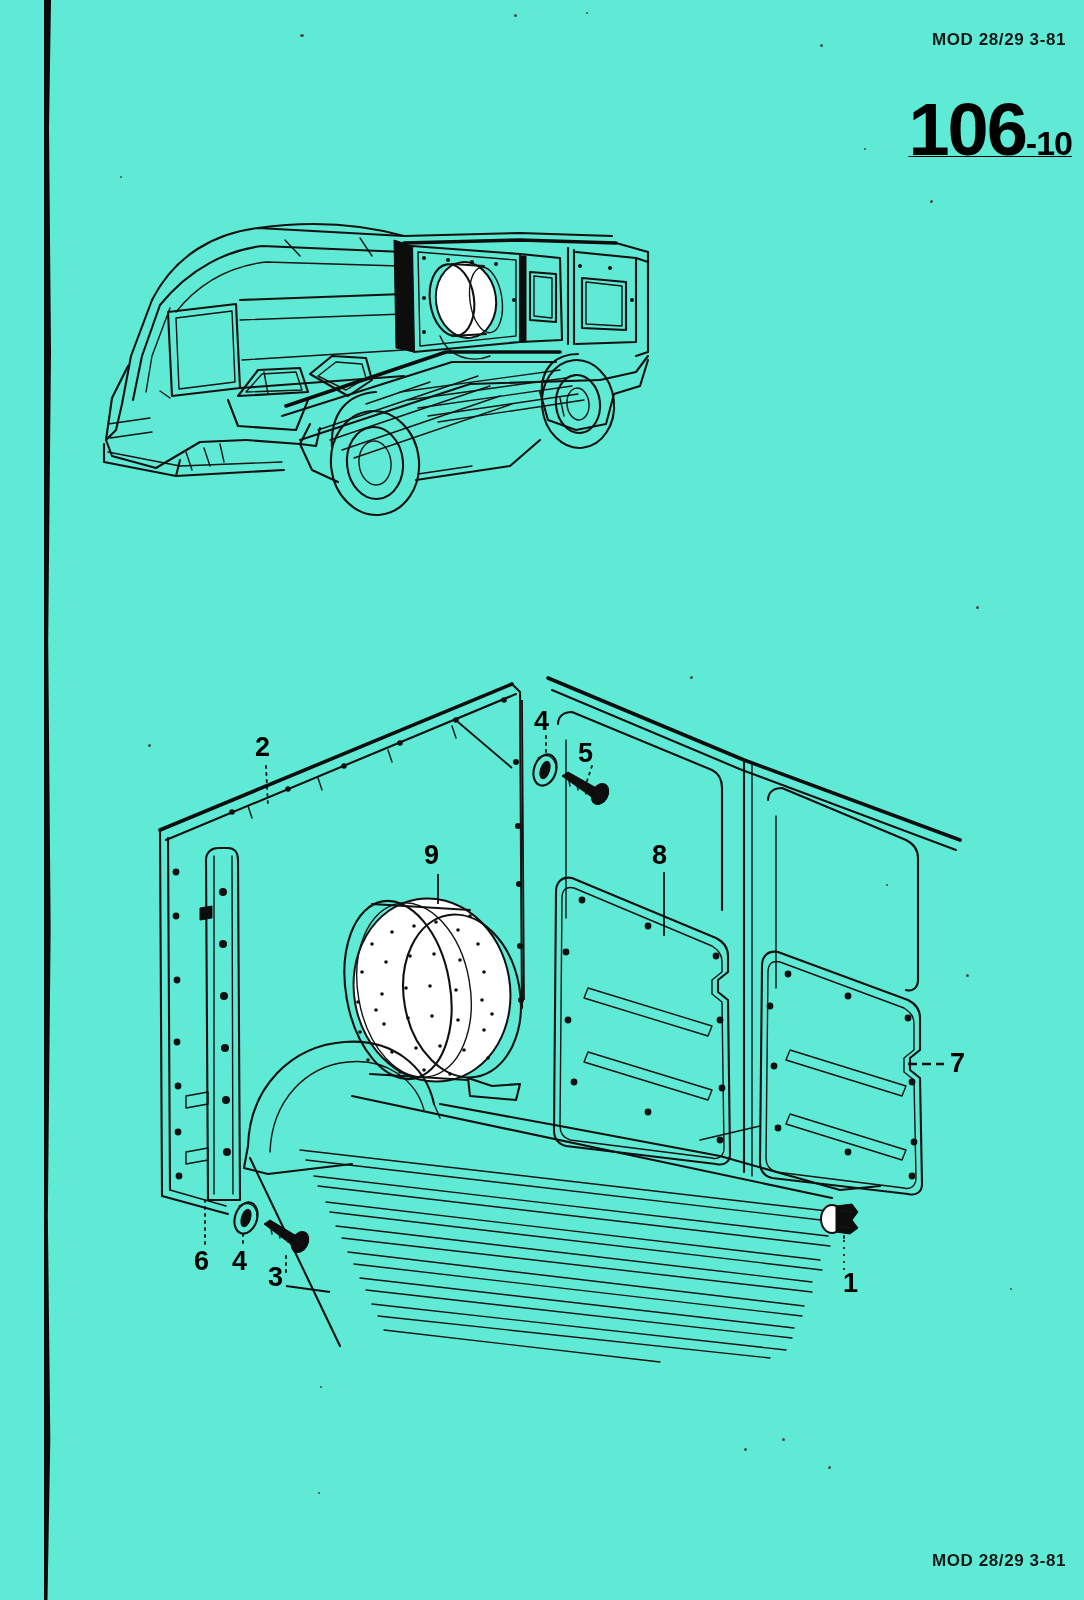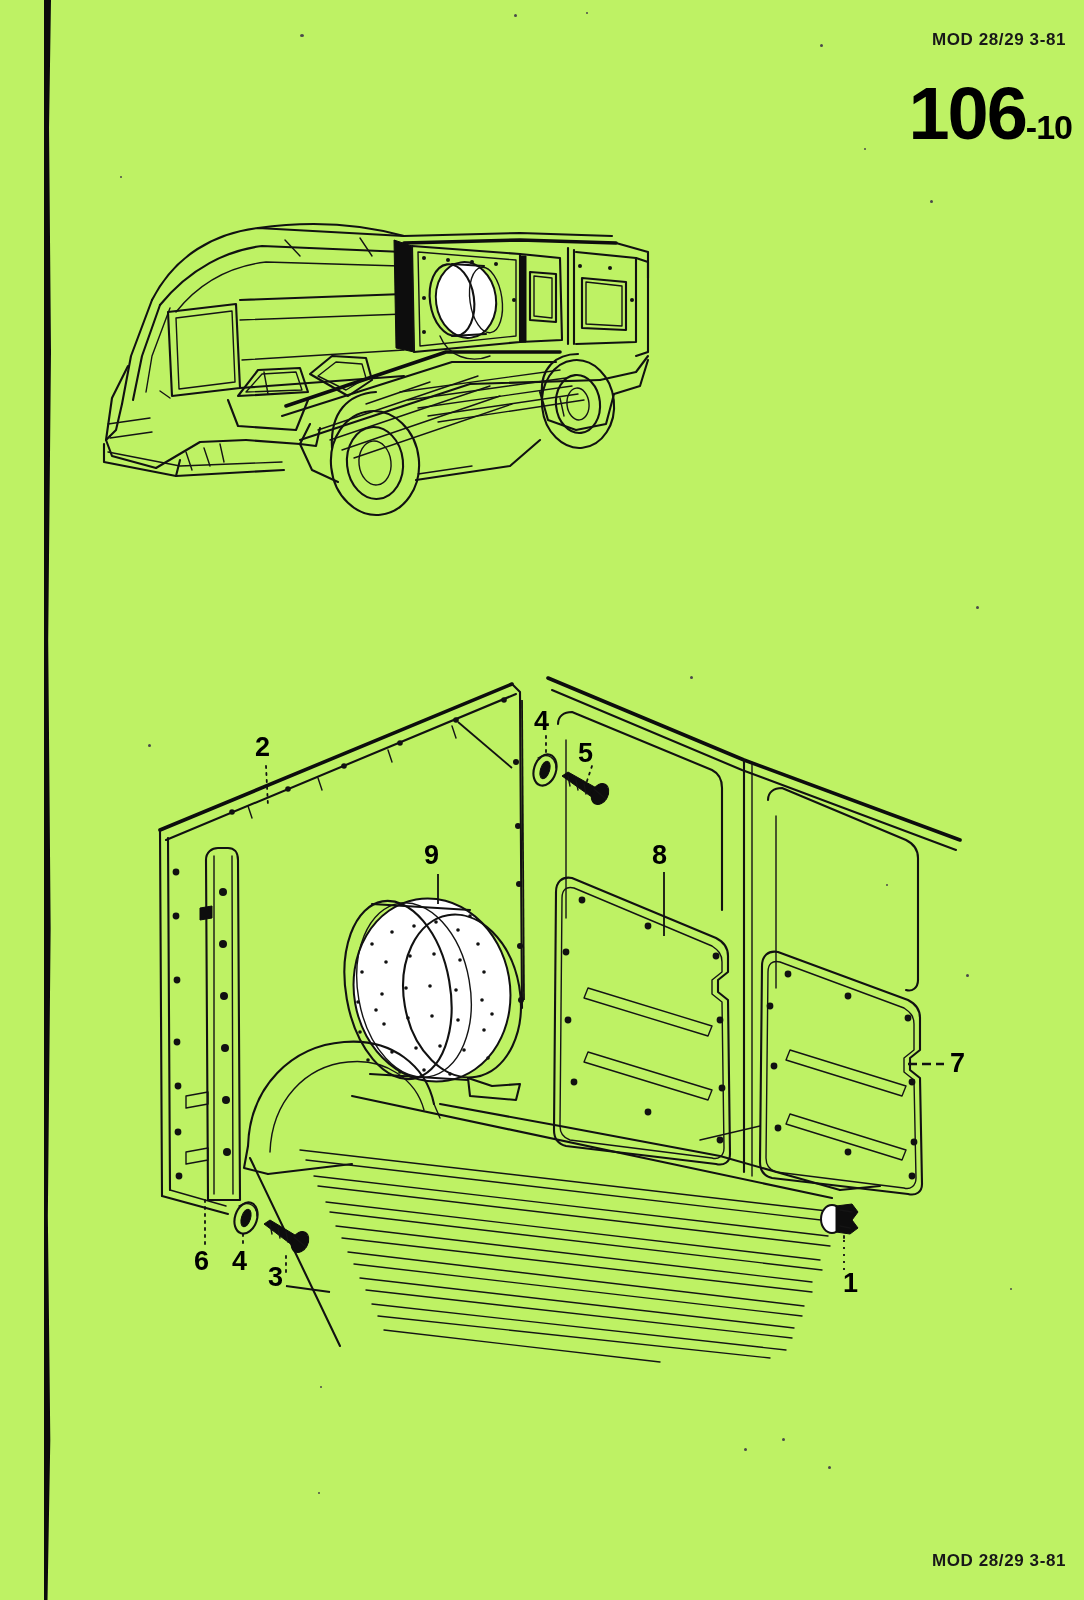--- a/index.html
+++ b/index.html
@@ -1,39 +1,39 @@
 <!DOCTYPE html>
 <html><head>
 <meta charset="utf-8">
 <style>
   html,body{margin:0;padding:0;background:#fff;}
   body{
     width:1084px;height:1600px;position:relative;overflow:hidden;
     font-family:"Liberation Sans", sans-serif;color:#111;
   }
-  #page{position:absolute;inset:0;background:#bef264;}
+  #page{position:absolute;inset:0;background:#5eead4;}
 
   
   .binding{
     position:absolute;left:44px;top:0;width:7px;height:1600px;
     background:#0b0b0b;
     clip-path:polygon(0% 0%,100% 0%,72% 8%,100% 22%,60% 40%,95% 58%,55% 76%,90% 90%,50% 100%,0% 100%);
   }
 
   
   .hdr{
     position:absolute;font-size:17px;font-weight:700;letter-spacing:.6px;
     font-family:"Liberation Sans", sans-serif;white-space:nowrap;color:#181818;
   }
   #hdr-top{right:18px;top:30px;}
   #hdr-bot{right:18px;top:1551px;}
 
   .pageno{
-    position:absolute;right:12px;top:84px;white-space:nowrap;
-    font-family:"Liberation Sans", sans-serif;font-weight:700;color:#000;
+    position:absolute;right:12px;top:100px;white-space:nowrap;
+    font-family:"Liberation Sans", sans-serif;font-weight:700;color:#000;text-decoration:underline;
   }
   .pageno .big{font-size:74px;letter-spacing:-2px;line-height:60px;}
   .pageno .small{font-size:34px;letter-spacing:-1px;}
 
   
   svg.art{position:absolute;left:0;top:0;width:1084px;height:1600px;overflow:visible;}
   .ln{fill:none;stroke:#111;stroke-width:2.1;stroke-linecap:round;stroke-linejoin:round;}
   .ln-t{fill:none;stroke:#141414;stroke-width:1.4;stroke-linecap:round;stroke-linejoin:round;}
   .ln-h{fill:none;stroke:#0d0d0d;stroke-width:3.6;stroke-linecap:round;stroke-linejoin:round;}
   .fillk{fill:#0d0d0d;stroke:#0d0d0d;stroke-width:1;}

